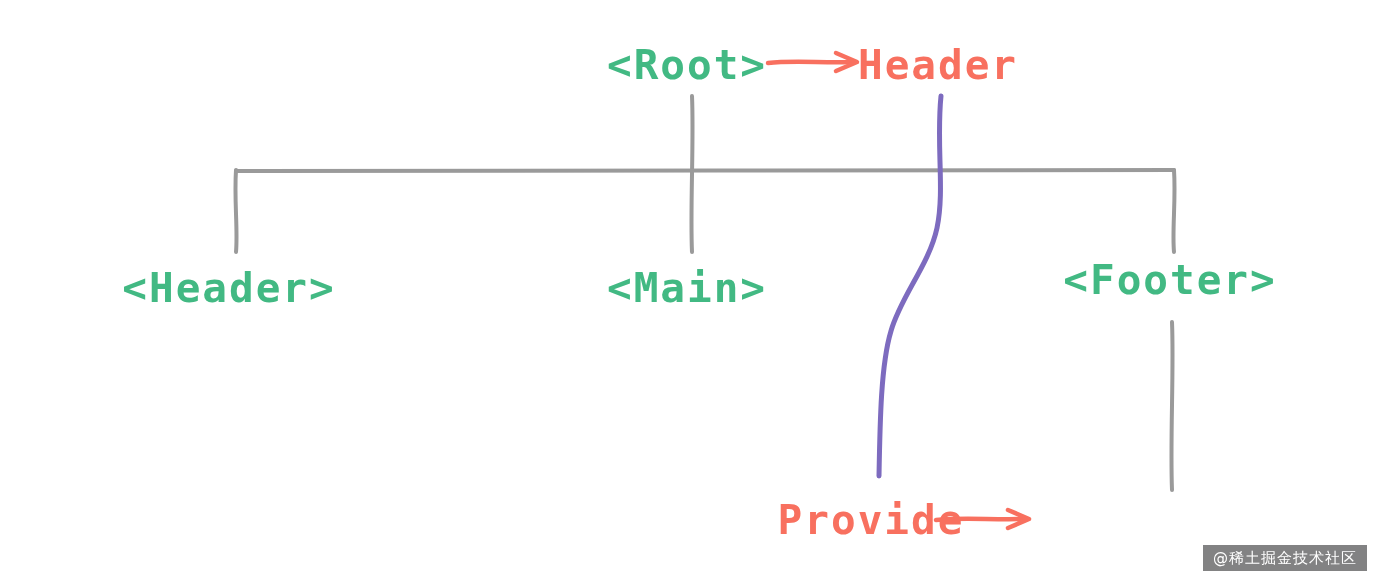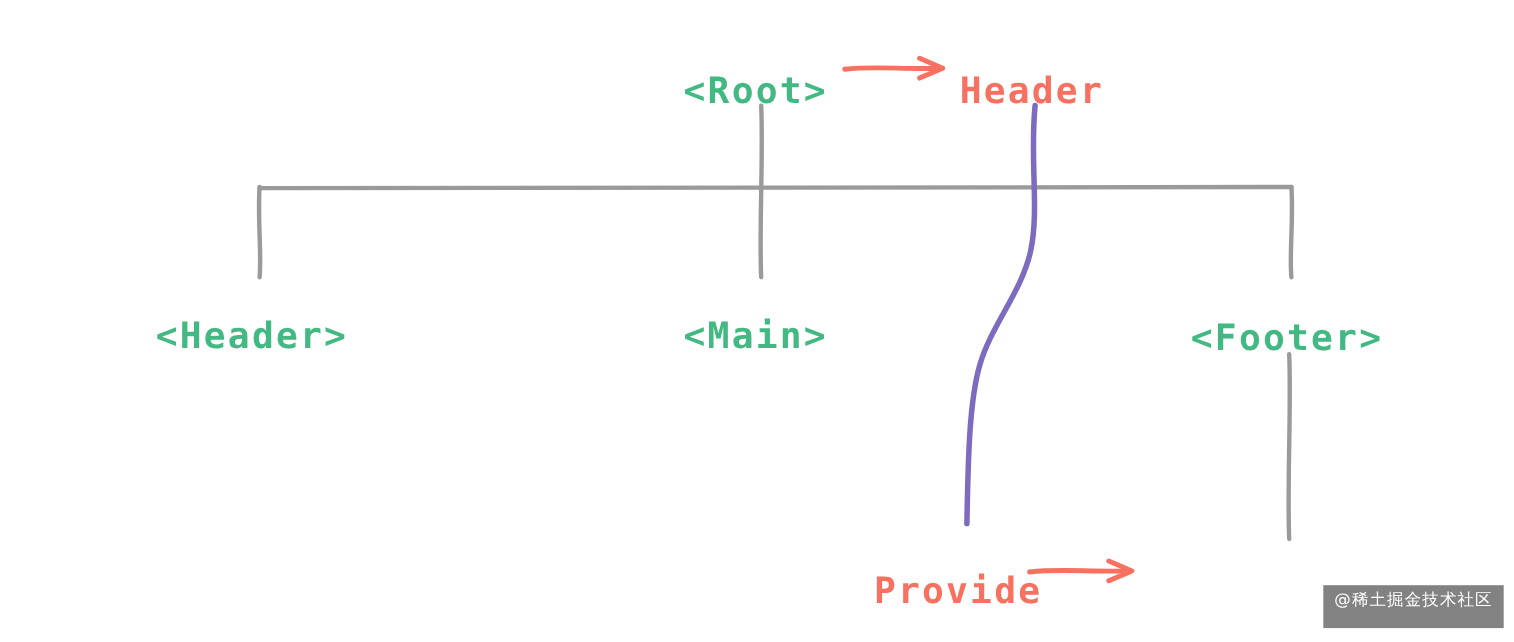--- a/index.html
+++ b/index.html
@@ -35,32 +35,31 @@
   .inject-path {
     stroke: var(--c-purple, #7d6bbf);
     stroke-width: 5;
     fill: none;
     stroke-linecap: round;
   }
   .node {
     position: absolute;
     transform: translate(-50%, -50%);
     font-weight: 700;
-    font-size: 33px;
+    font-size: 41px;
     letter-spacing: 2px;
     white-space: nowrap;
     user-select: none;
-    margin-top: 17px;
   }
   .green { color: var(--c-green, #42b983); }
   .red   { color: var(--c-red, #f8705f); }
   .watermark {
     position: absolute;
     right: 9px; bottom: 13px;
-    height: 39px;
+    height: 26px;
     line-height: 26px;
     padding: 0 10px;
     background: rgba(28, 28, 30, 0.55);
     color: #ffffff;
     font-size: 15px;
     font-family: "DejaVu Sans", sans-serif;
     letter-spacing: 1px;
     white-space: nowrap;
   }
 </style>
@@ -91,20 +90,20 @@
   </svg>
 
   <div class="node green" style="left:687px; top:65px">&lt;Root&gt;</div>
 
   <div class="node red" style="left:938px; top:65px">Header</div>
 
   <div class="node green" style="left:229px; top:288px">&lt;Header&gt;</div>
 
   <div class="node green" style="left:687px; top:288px">&lt;Main&gt;</div>
 
-  <div class="node green" style="left:1170px; top:290px">&lt;Footer&gt;</div>
+  <div class="node green" style="left:1170px; top:280px">&lt;Footer&gt;</div>
 
   <div class="node red" style="left:871px; top:520px">Provide</div>
 
 
   <div class="watermark">@稀土掘金技术社区</div>
 
 </div>
 
 </body></html>

